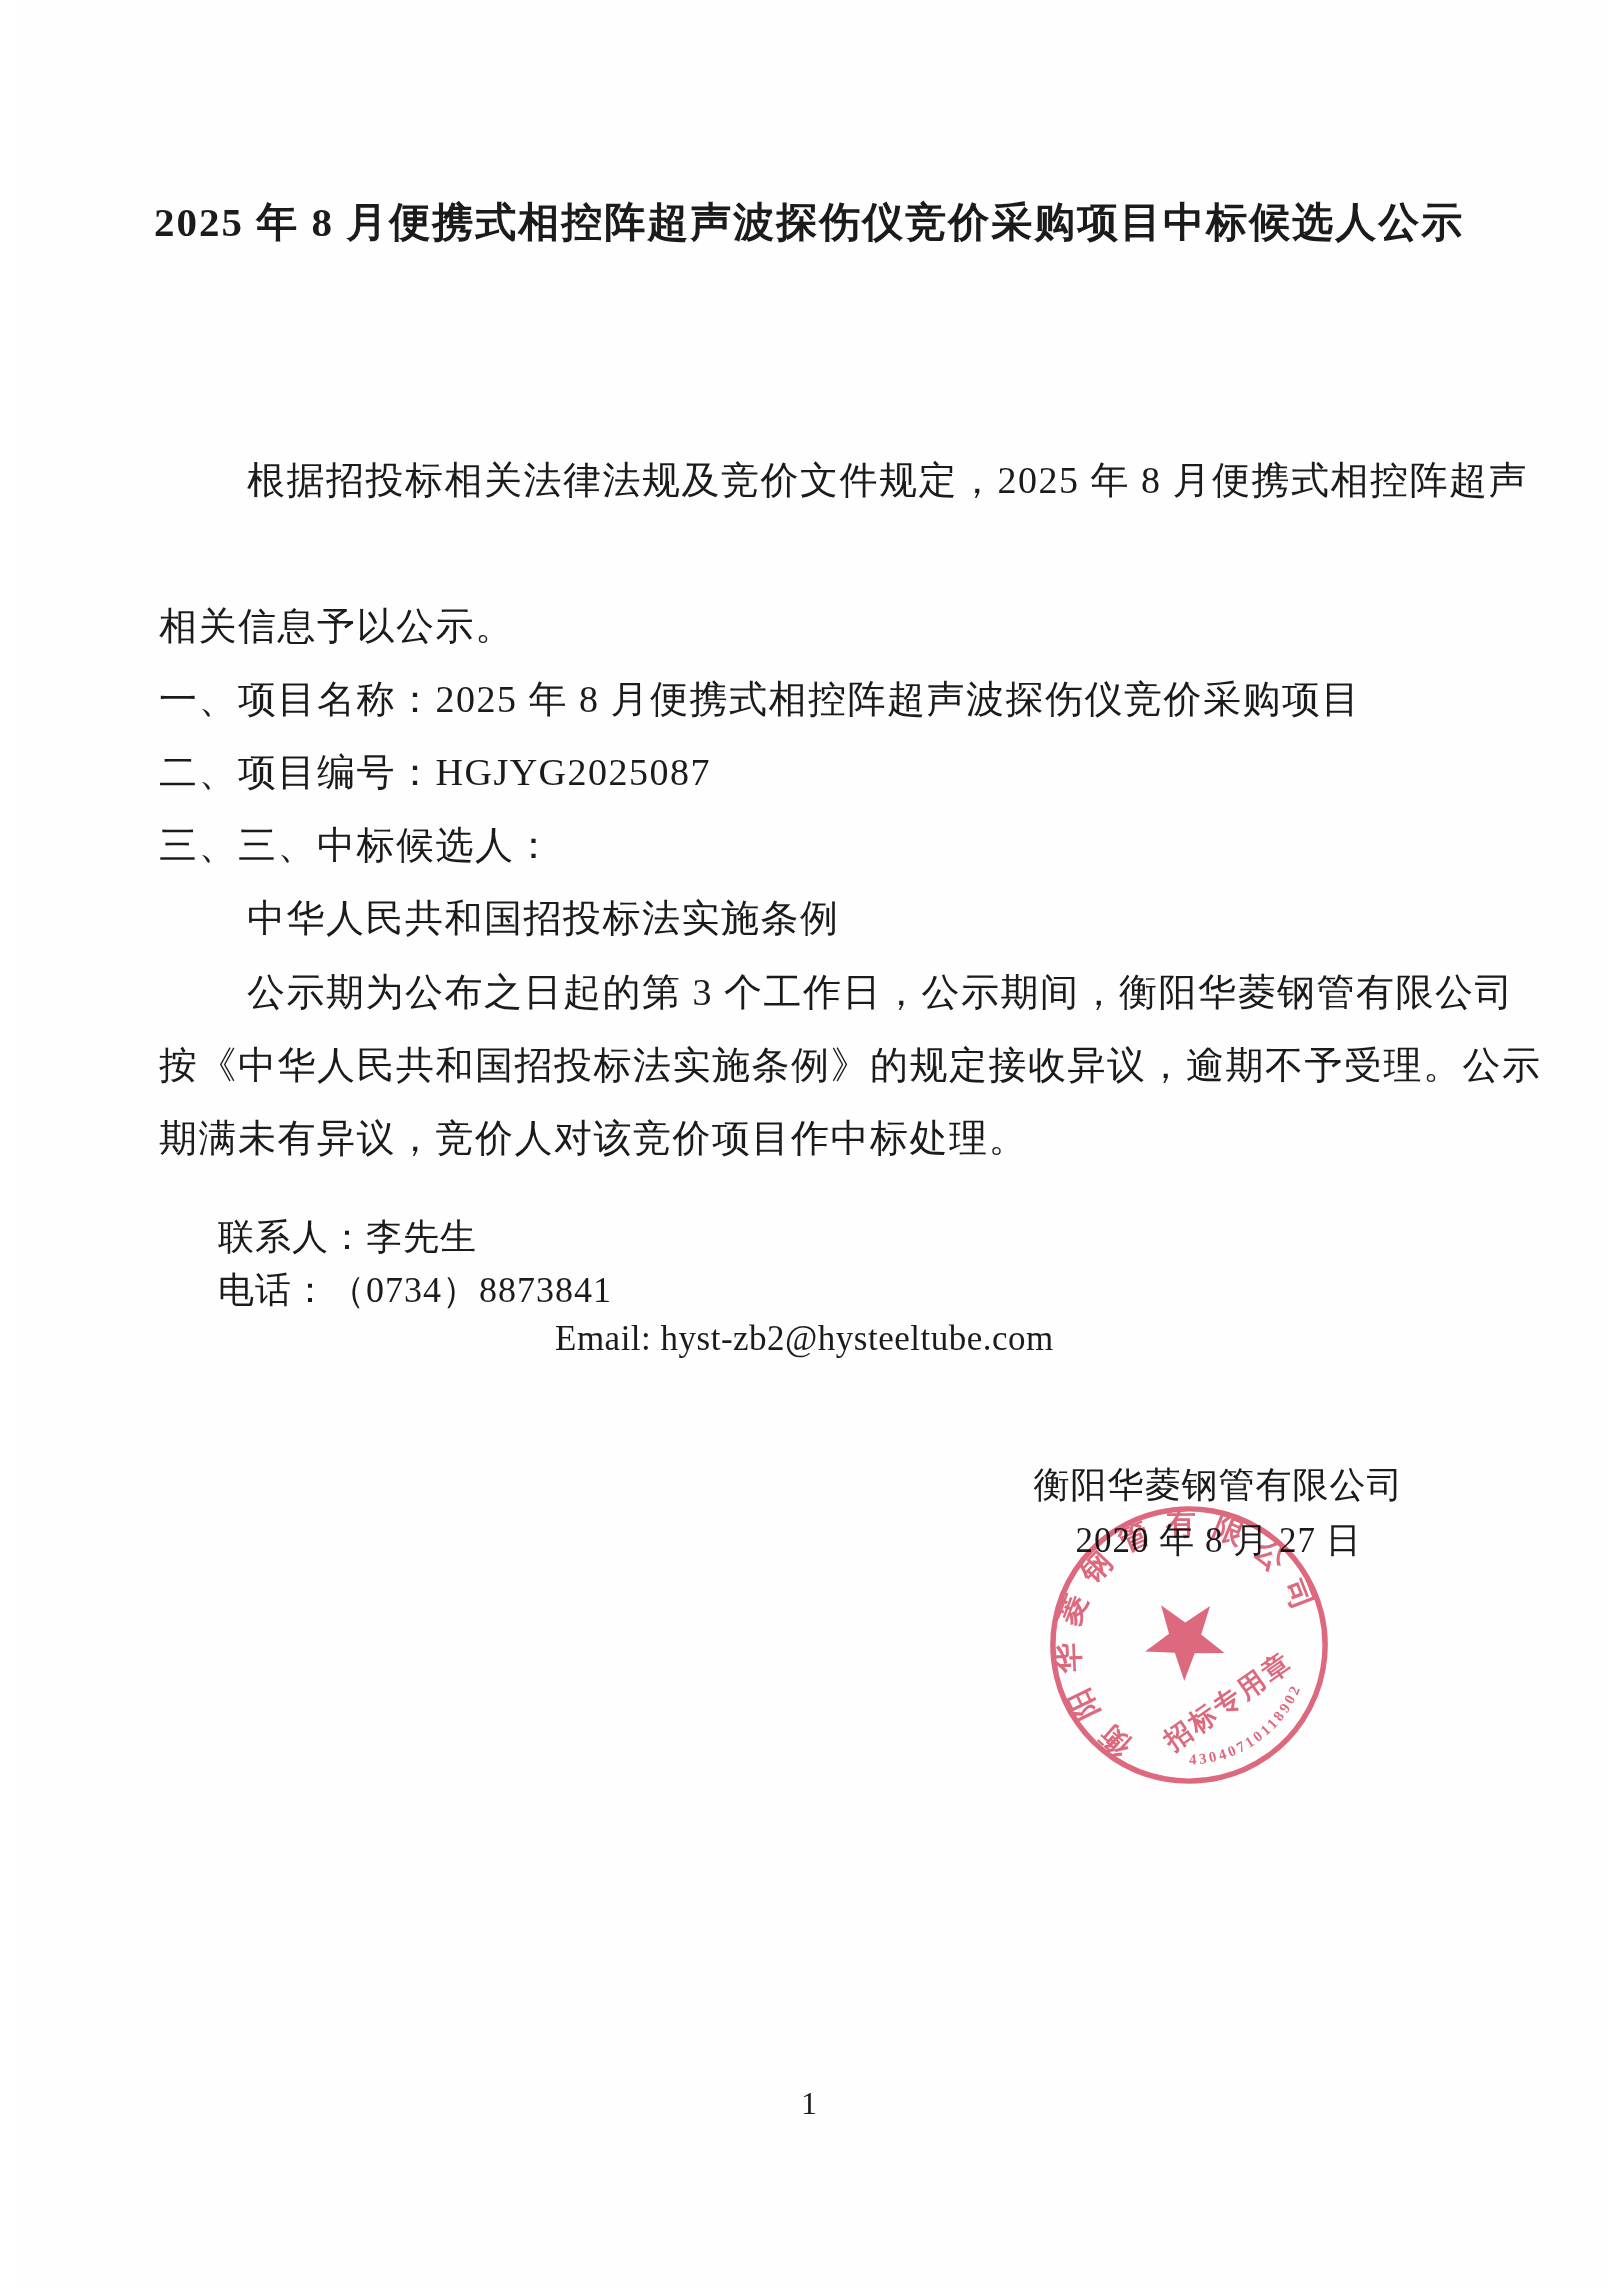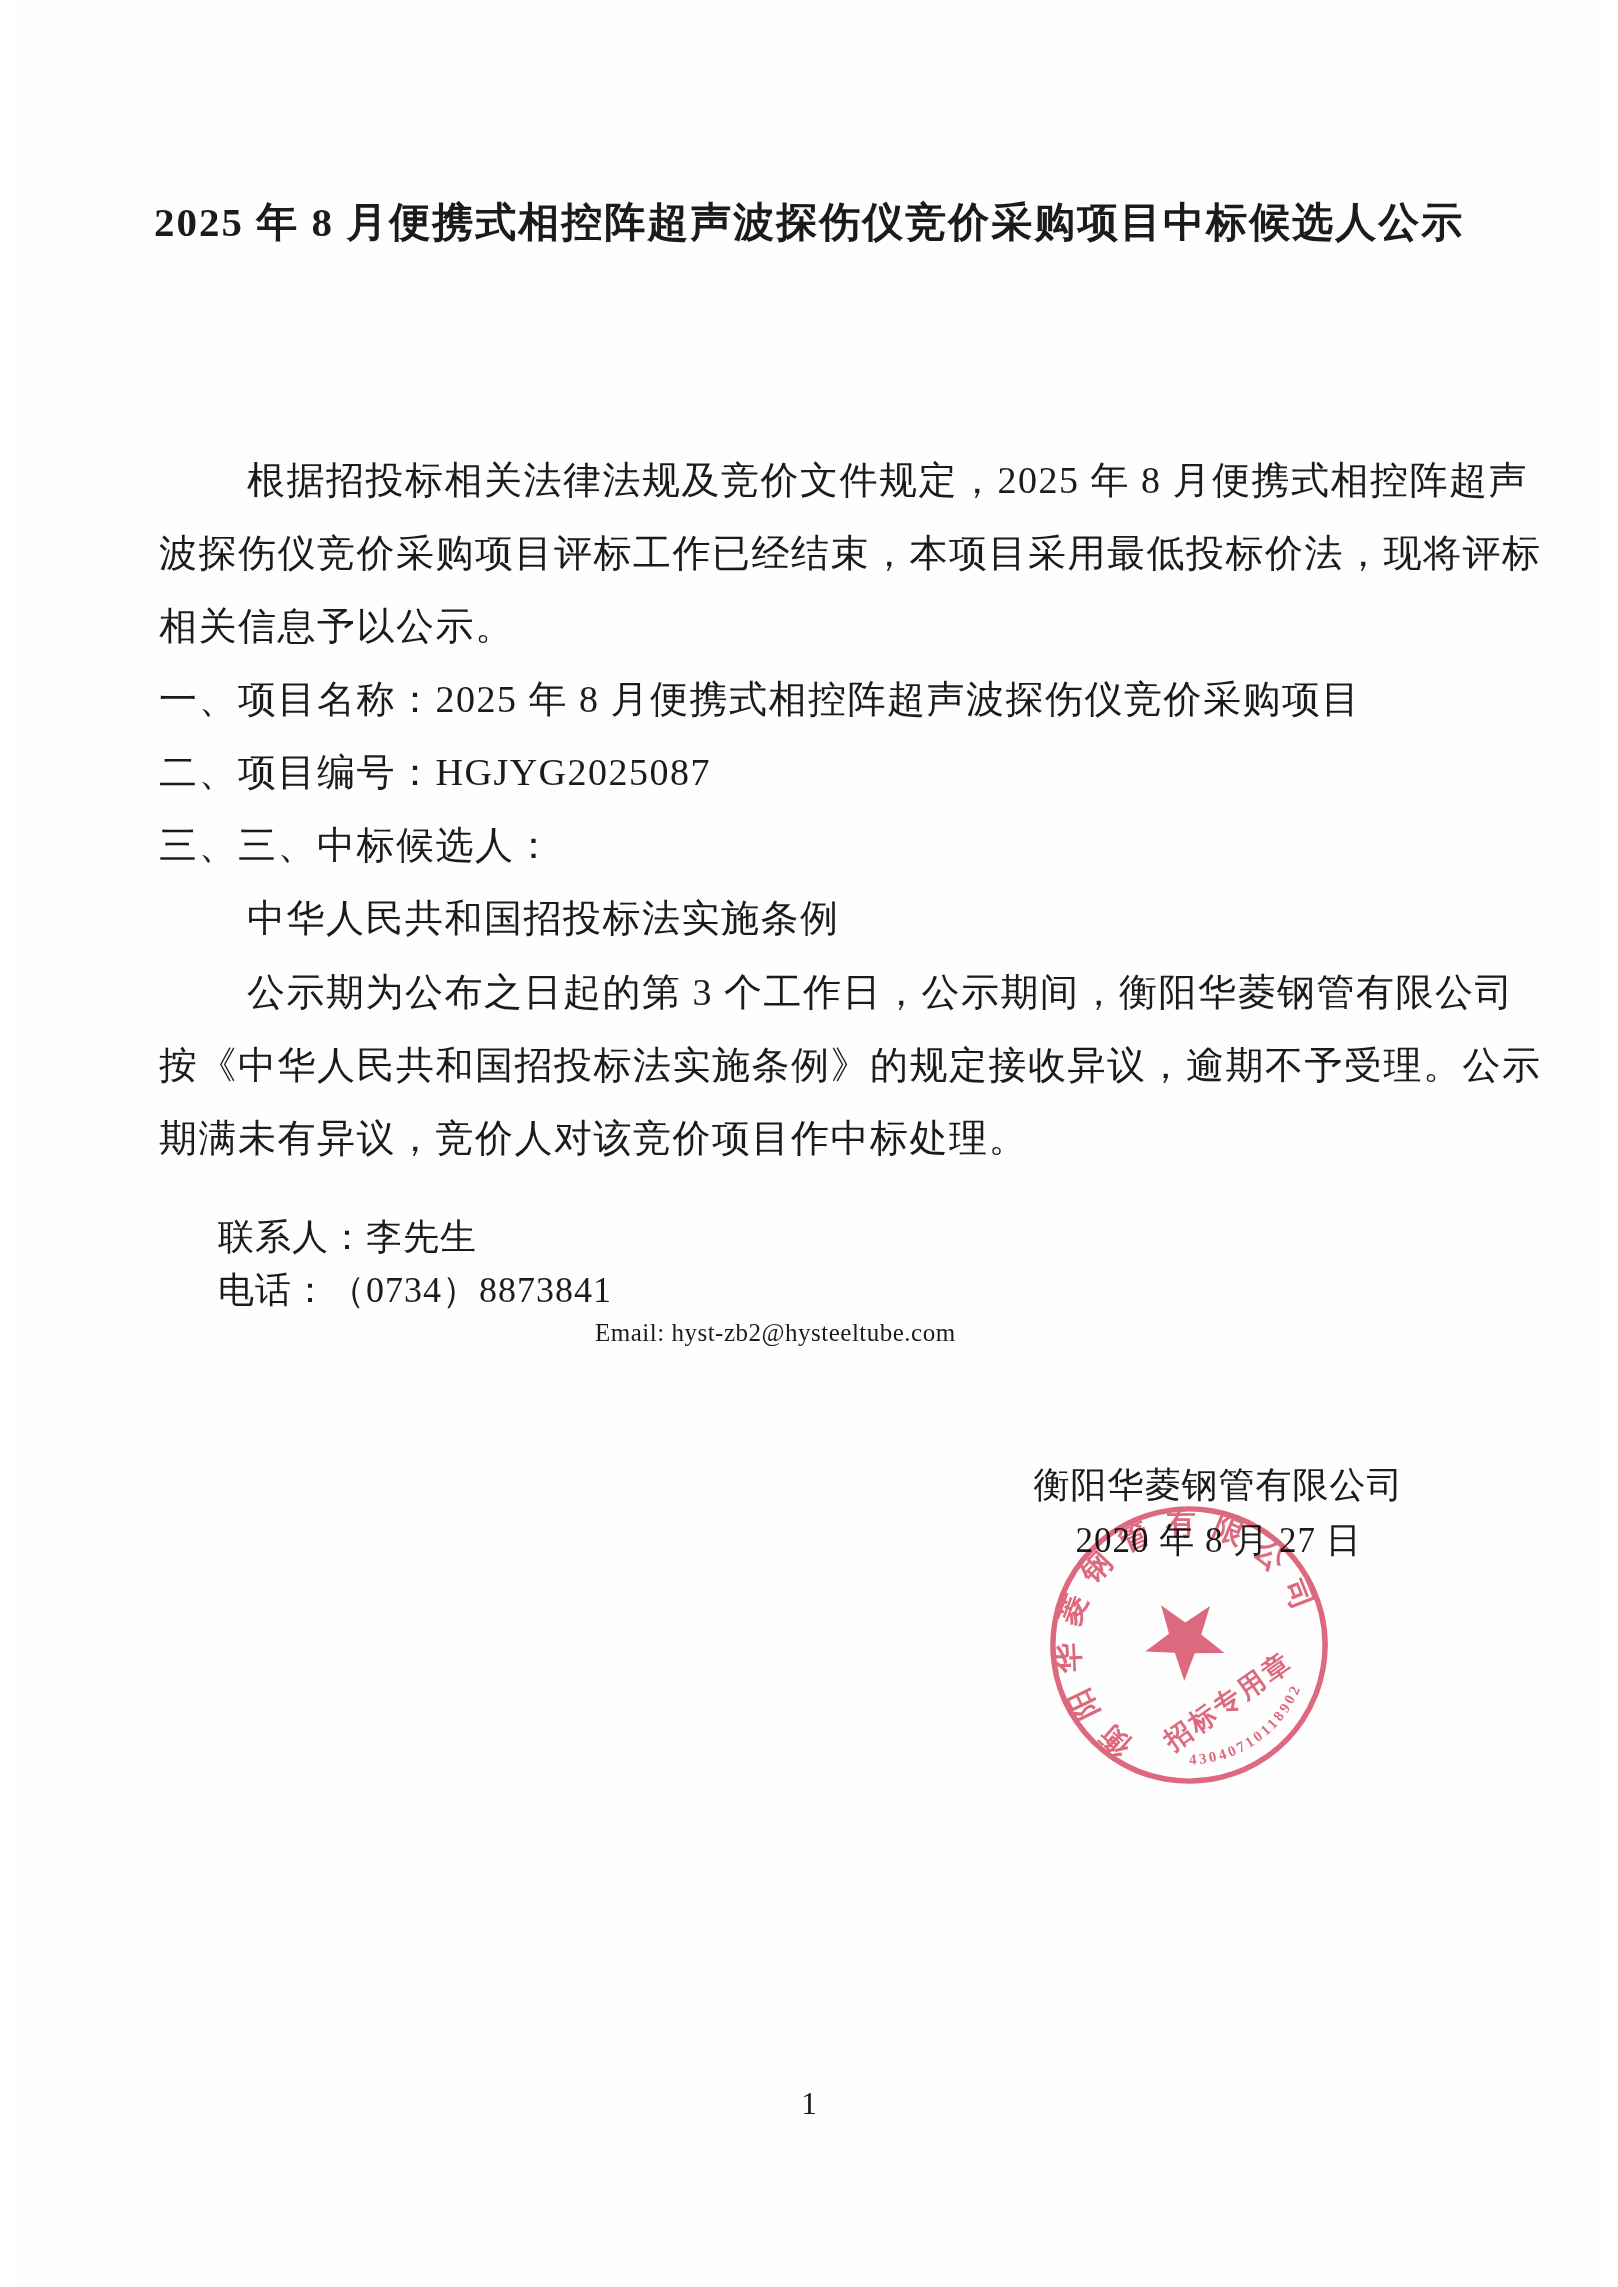--- a/index.html
+++ b/index.html
@@ -39,24 +39,23 @@
     position: absolute;
     left: 202px;
     font-size: 36px;
     letter-spacing: 1px;
     white-space: nowrap;
   }
   .email-line {
     position: absolute;
     left: 539px;
     top: 1319px;
-    font-size: 25px;
+    font-size: 35px;
     letter-spacing: 0.5px;
     white-space: nowrap;
-    margin-left: 40px;
   }
   .sig-company {
     position: absolute;
     left: 1017px;
     top: 1461px;
     width: 371px;
     text-align: center;
     font-size: 36px;
     letter-spacing: 1px;
     white-space: nowrap;
@@ -91,21 +90,20 @@
   .seal text { font-family: "Liberation Serif", serif; font-weight: bold; }
 </style>
 </head>
 <body>
 
 <div class="page">
 
   <h1 class="title">2025 年 8 月便携式相控阵超声波探伤仪竞价采购项目中标候选人公示</h1>
 
   <div class="bl indent" style="top:451px">根据招投标相关法律法规及竞价文件规定，2025 年 8 月便携式相控阵超声</div>
-  <div class="bl" style="top:524px">波探伤仪竞价采购项目评标工作已经结束，本项目采用最低投标价法，现将评标</div>
   <div class="bl" style="top:597px">相关信息予以公示。</div>
 
   <div class="bl" style="top:670px">一、项目名称：2025 年 8 月便携式相控阵超声波探伤仪竞价采购项目</div>
   <div class="bl" style="top:743px">二、项目编号：HGJYG2025087</div>
   <div class="bl" style="top:816px">三、三、中标候选人：</div>
 
   <div class="bl indent" style="top:889px">中华人民共和国招投标法实施条例</div>
 
   <div class="bl indent" style="top:963px">公示期为公布之日起的第 3 个工作日，公示期间，衡阳华菱钢管有限公司</div>
   <div class="bl" style="top:1109px">期满未有异议，竞价人对该竞价项目作中标处理。</div>

